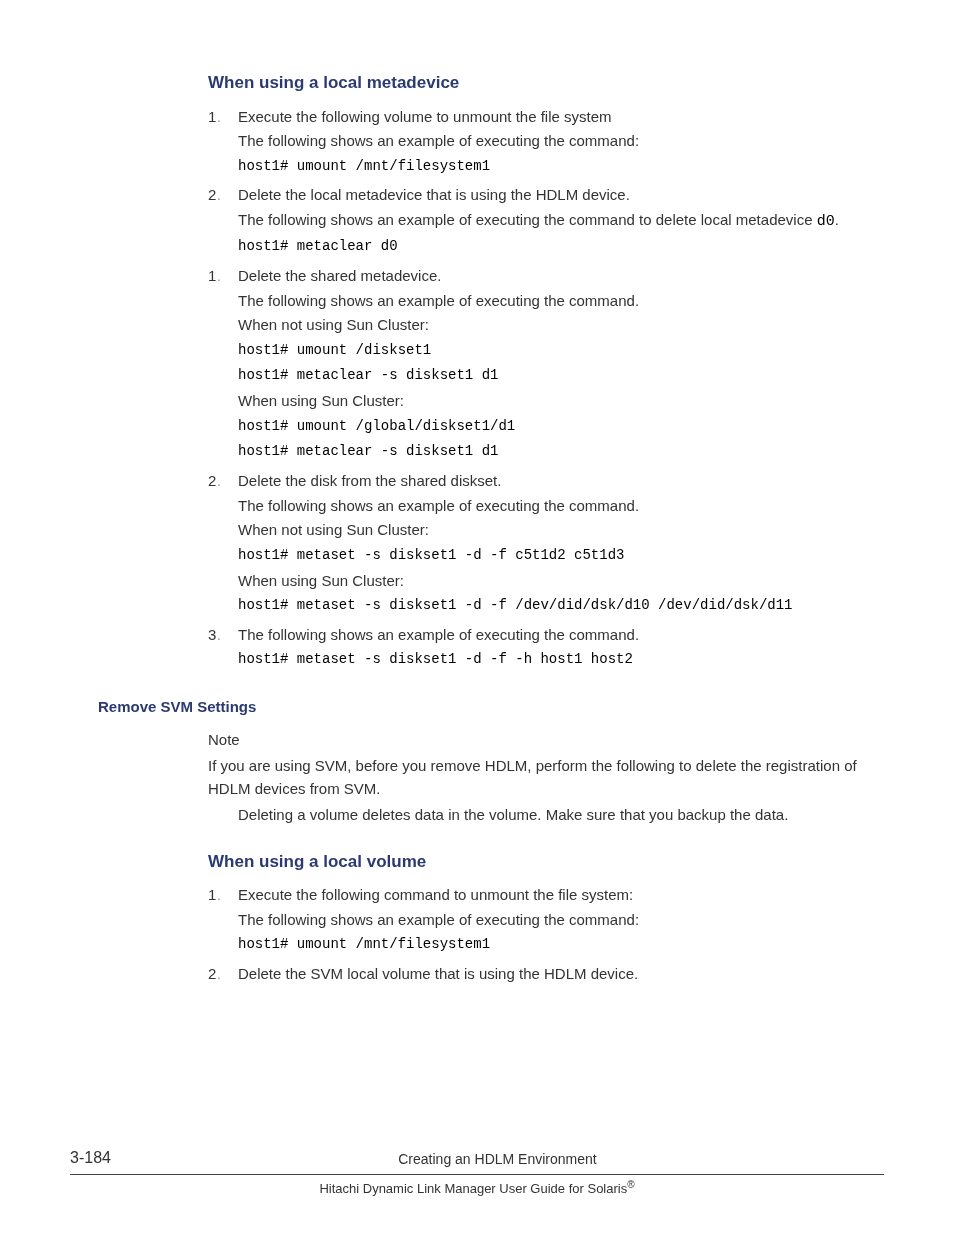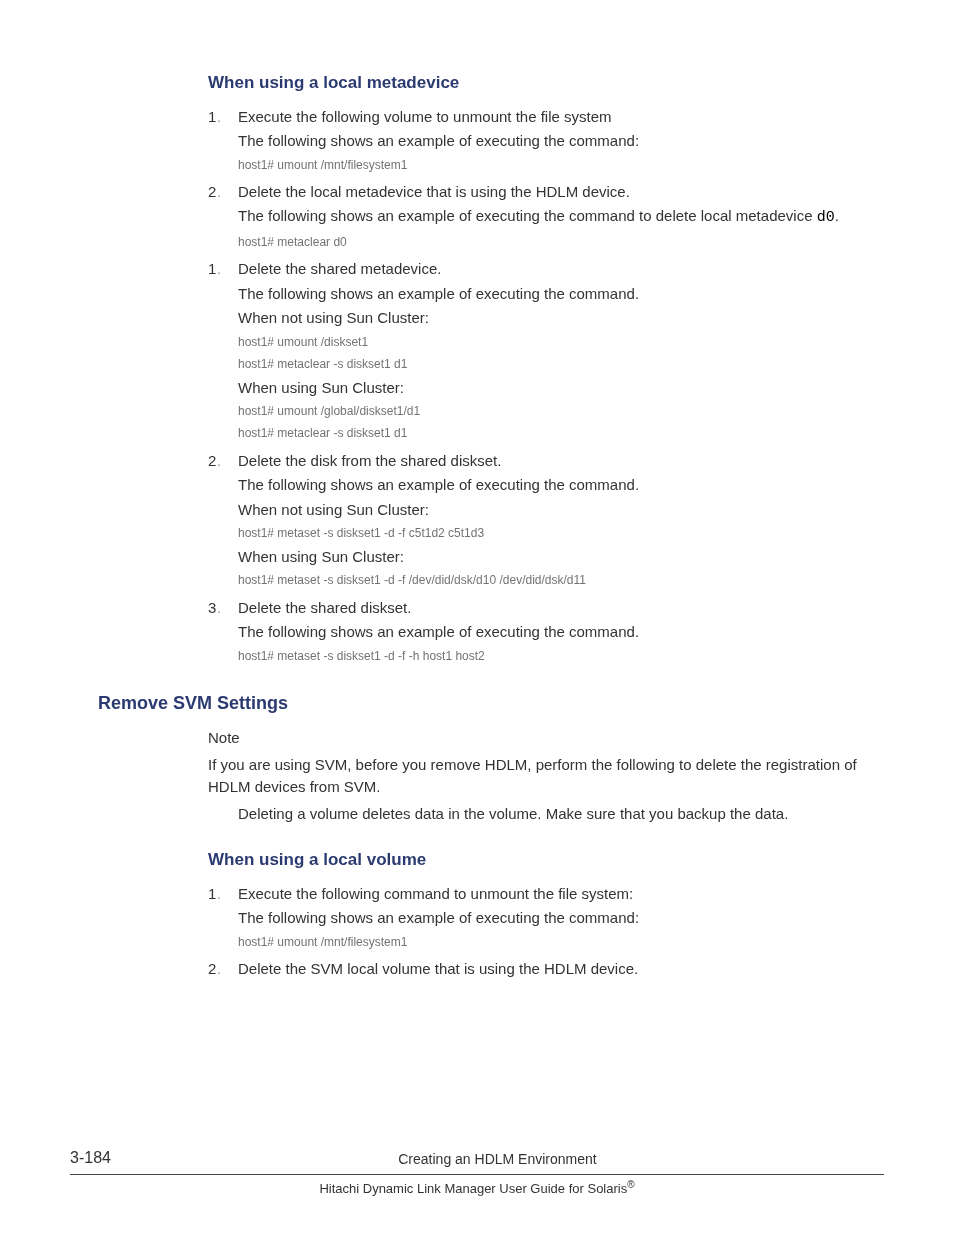--- a/index.html
+++ b/index.html
@@ -23,21 +23,21 @@
   }
   h3.sect-blue {
     color: #2b3a70;
     font-weight: bold;
     font-size: 17px;
     margin: 10px 0 10px 0;
   }
   h2.sect-main {
     color: #2b3a70;
     font-weight: bold;
-    font-size: 18px;
+    font-size: 15px;
     margin: 22px 0 10px -110px;
   }
   ol {
     list-style: none;
     padding-left: 0;
     margin: 0;
   }
   ol > li {
     display: flex;
     margin-bottom: 4px;
@@ -48,23 +48,23 @@
     color: #333;
   }
   .num::after { content: "."; color: #888; font-size: 12px; margin-left: 1px;}
   .li-body {
     flex: 1;
   }
   .li-body p {
     margin: 0 0 2px 0;
   }
   .mono {
-    font-family: Liberation Sans, sans-serif;
-    color: #737373;
-    font-size: 12px;
+    font-family: Liberation Mono, monospace;
+    color: #000000;
+    font-size: 14px;
     line-height: 1.7;
     white-space: pre-wrap;
     margin: 2px 0;
   }
   .inline-mono {
     font-family: "Courier New", monospace;
     color: #000000;
   }
   .para {
     margin: 4px 0;
@@ -150,21 +150,20 @@
           <p>The following shows an example of executing the command.</p>
           <p>When not using Sun Cluster:</p>
           <div class="mono">host1# metaset -s diskset1 -d -f c5t1d2 c5t1d3</div>
           <p>When using Sun Cluster:</p>
           <div class="mono">host1# metaset -s diskset1 -d -f /dev/did/dsk/d10 /dev/did/dsk/d11</div>
         </div>
       </li>
       <li>
         <span class="num">3</span>
         <div class="li-body">
-          <p>Delete the shared diskset.</p>
           <p>The following shows an example of executing the command.</p>
           <div class="mono">host1# metaset -s diskset1 -d -f -h host1 host2</div>
         </div>
       </li>
     </ol>
 
     <h2 class="sect-main">Remove SVM Settings</h2>
     <p class="para">Note</p>
     <p class="para">If you are using SVM, before you remove HDLM, perform the following to delete the registration of HDLM devices from SVM.</p>
     <p class="para indent-block">Deleting a volume deletes data in the volume. Make sure that you backup the data.</p>

